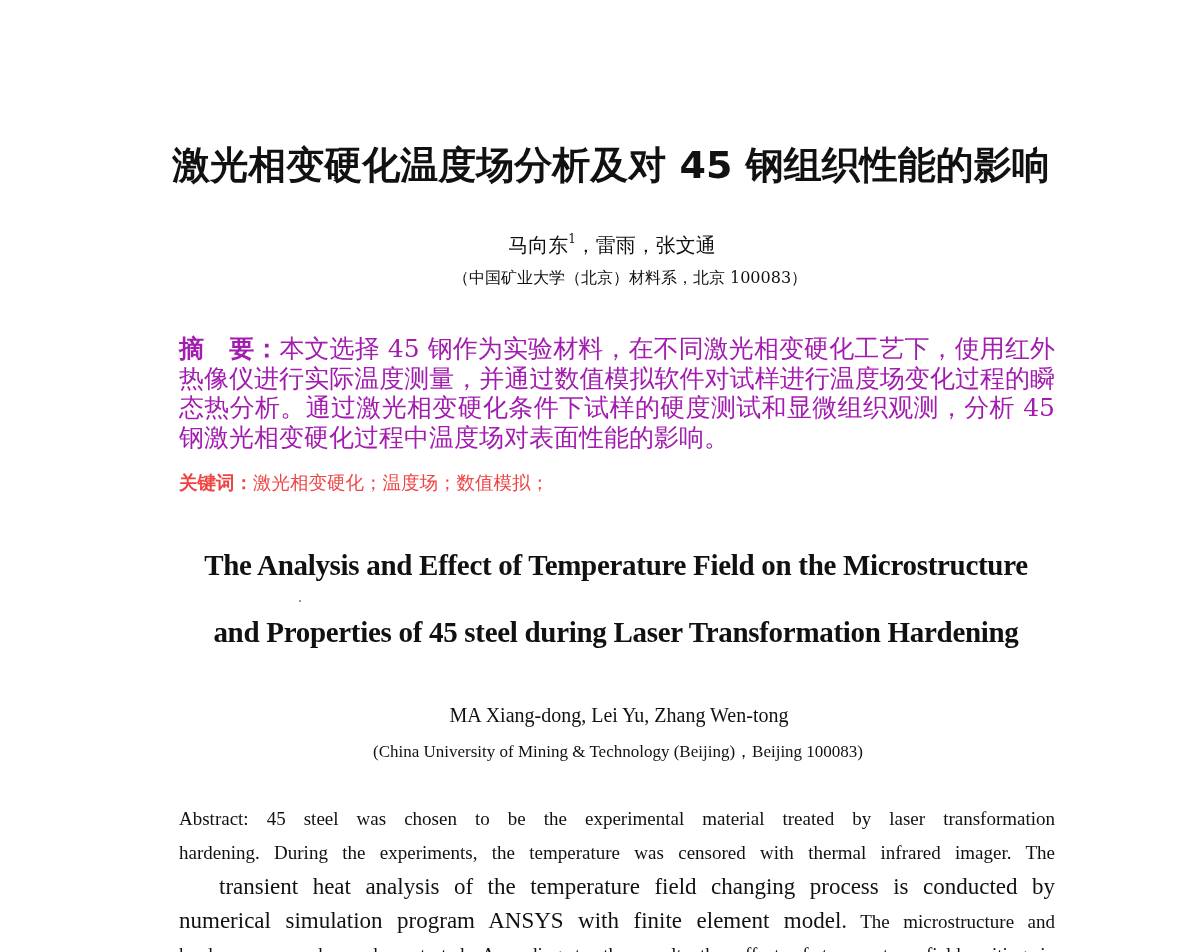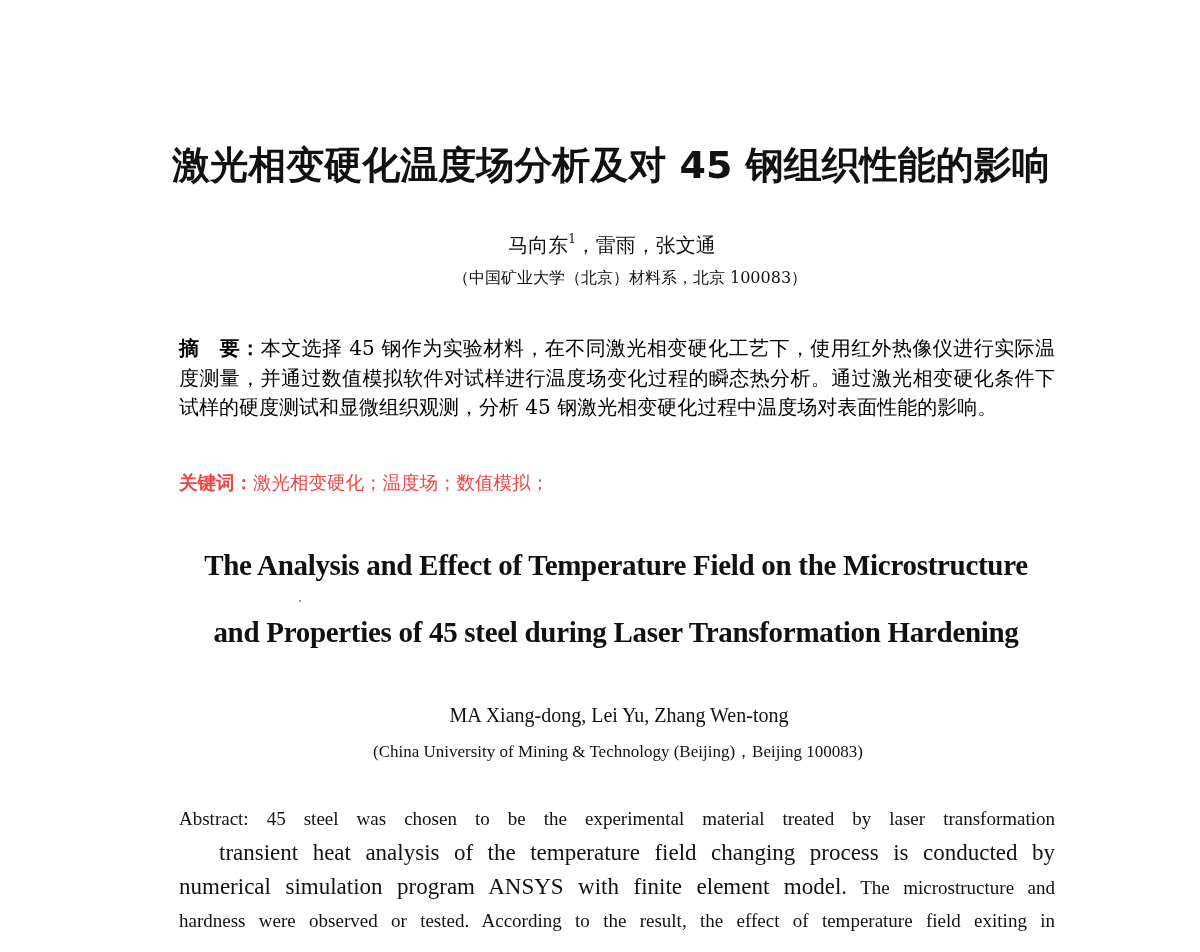--- a/index.html
+++ b/index.html
@@ -14,22 +14,22 @@
     position: absolute; left: 0; top: 232px; width: 1224px; text-align: center;
     font-family: "DejaVu Serif", serif; font-size: 20px; color: #111;
   }
   .cn-authors sup { font-size: 12px; vertical-align: 9px; }
   .cn-affil {
     position: absolute; left: 0; top: 268px; width: 1260px; text-align: center;
     font-family: "DejaVu Serif", serif; font-size: 16px; color: #111;
   }
   .cn-abstract {
     position: absolute; left: 179px; top: 334px; width: 876px;
-    font-family: "DejaVu Serif", serif; font-size: 20px; line-height: 29.5px;
-    text-align: justify; color: #000000;
+    font-family: "DejaVu Serif", serif; font-size: 25px; line-height: 29.5px;
+    text-align: justify; color: #a21caf;
   }
   .cn-abstract .label { font-weight: bold; font-family: "DejaVu Sans", sans-serif; }
   .cn-keywords {
     position: absolute; left: 179px; top: 468px; width: 876px;
     font-family: "DejaVu Serif", serif; font-size: 18.5px; line-height: 29px; color: #ef4444;
   }
   .cn-keywords .label { font-weight: bold; font-family: "DejaVu Sans", sans-serif; }
   .en-title {
     position: absolute; left: 0; width: 1232px; text-align: center;
     font-family: "Liberation Serif", serif; font-weight: bold; font-size: 29px; color: #111;
@@ -77,18 +77,19 @@
 
   <div class="en-title l1">The Analysis and Effect of Temperature Field on the Microstructure</div>
   <div class="speck"></div>
   <div class="en-title l2">and Properties of 45 steel during Laser Transformation Hardening</div>
 
   <div class="en-authors">MA Xiang-dong, Lei Yu, Zhang Wen-tong</div>
   <div class="en-affil">(China University of Mining &amp; Technology (Beijing)，Beijing 100083)</div>
 
   <div class="en-abstract">
     <span class="line small"><span class="label">Abstract:</span><span> 45 steel was chosen to be the experimental material treated by laser transformation</span></span>
+    <span class="line small">hardening. During the experiments, the temperature was censored with thermal infrared imager. The</span>
     <span class="line big">transient heat analysis of the temperature field changing process is conducted by</span>
     <span class="line mixed"><span>numerical simulation program ANSYS with finite element model.</span><span class="tail"> The microstructure and</span></span>
     <span class="line small">hardness were observed or tested. According to the result, the effect of temperature field exiting in</span>
   </div>
 
 </div>
 
 </body></html>

